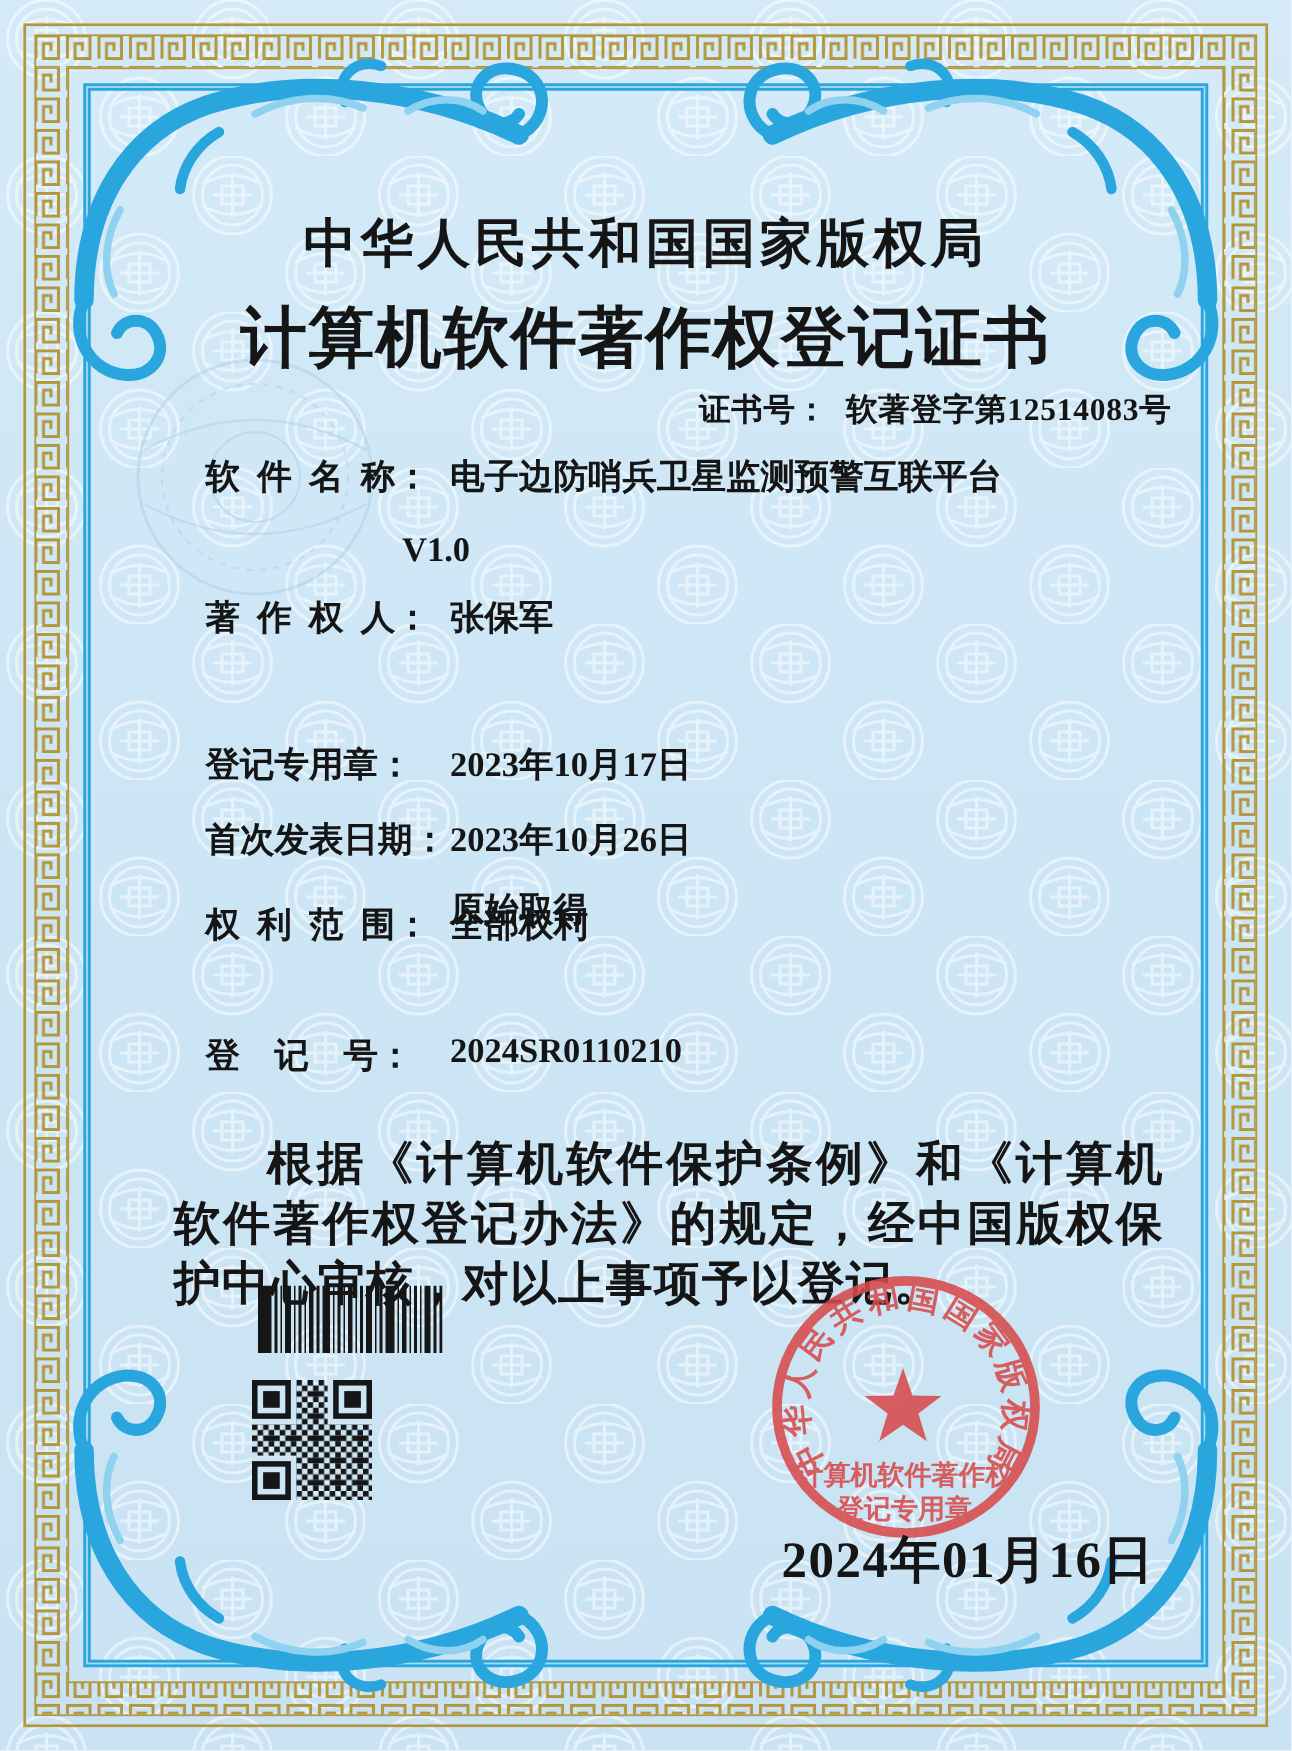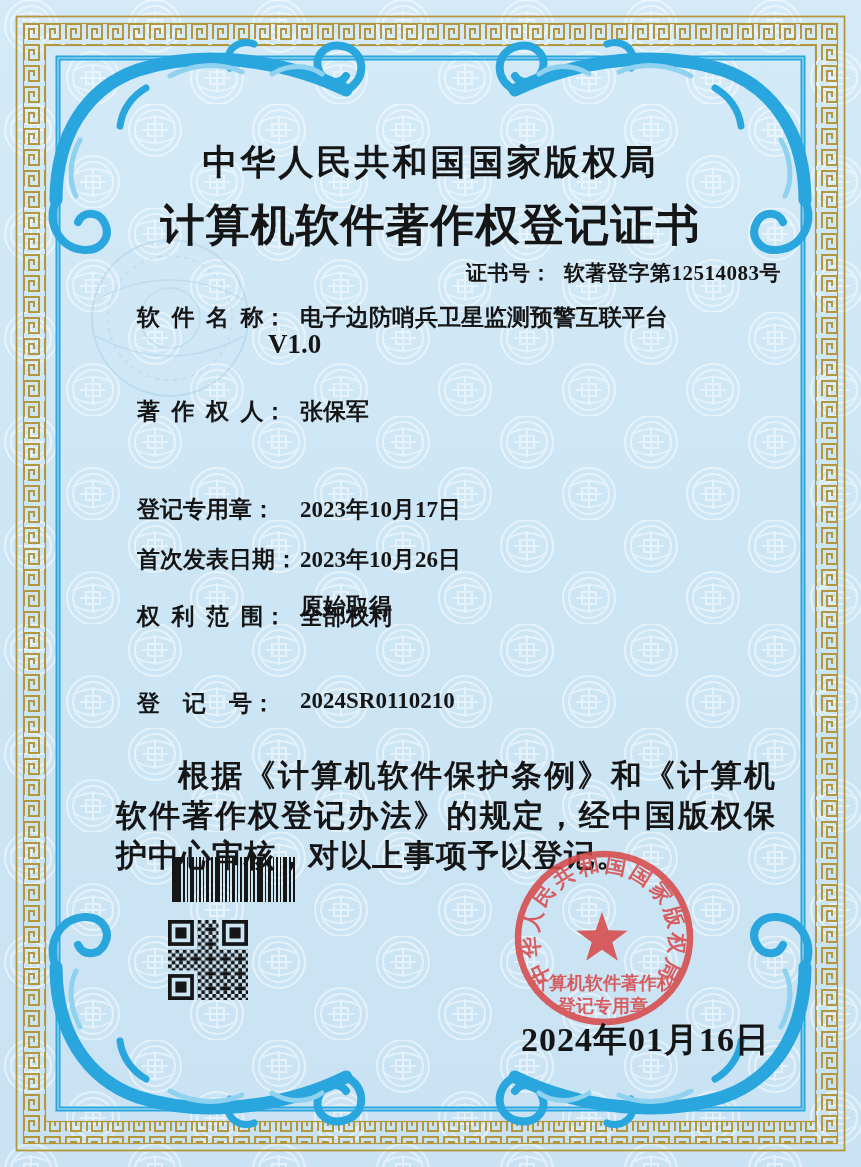--- a/index.html
+++ b/index.html
@@ -22,21 +22,21 @@
   }
   .cert-no{
     top:259px;right:80px;font-size:21px;font-weight:700;letter-spacing:.5px;
   }
   .cert-no .gap{display:inline-block;width:12px;}
   .row{
     position:absolute;left:105px;z-index:3;
     font-size:23px;font-weight:700;white-space:nowrap;margin-left:32px;
   }
   .fvalue{position:absolute;left:163px;top:0;white-space:nowrap;}
-  .vcont{position:absolute;left:268px;z-index:3;font-size:27px;font-weight:700;}
+  .vcont{position:absolute;left:268px;z-index:3;font-size:23px;font-weight:700;margin-top:25px;}
   .statement{
     position:absolute;left:100px;top:740px;width:660px;z-index:3;
     font-size:31px;font-weight:700;line-height:40px;
     text-align:justify;text-indent:2em;letter-spacing:1px;margin:16px;
     white-space:normal;
   }
   .issue-date{
     position:absolute;left:521px;top:1017px;z-index:6;
     font-size:34px;font-weight:700;letter-spacing:1px;
   }

